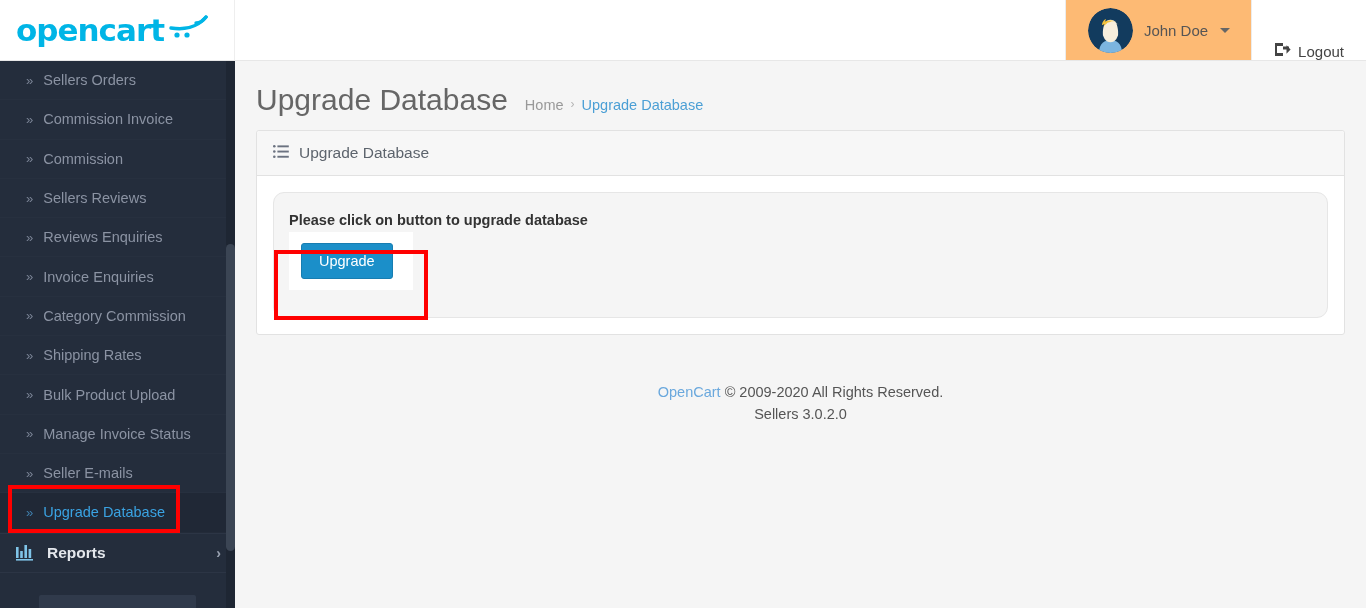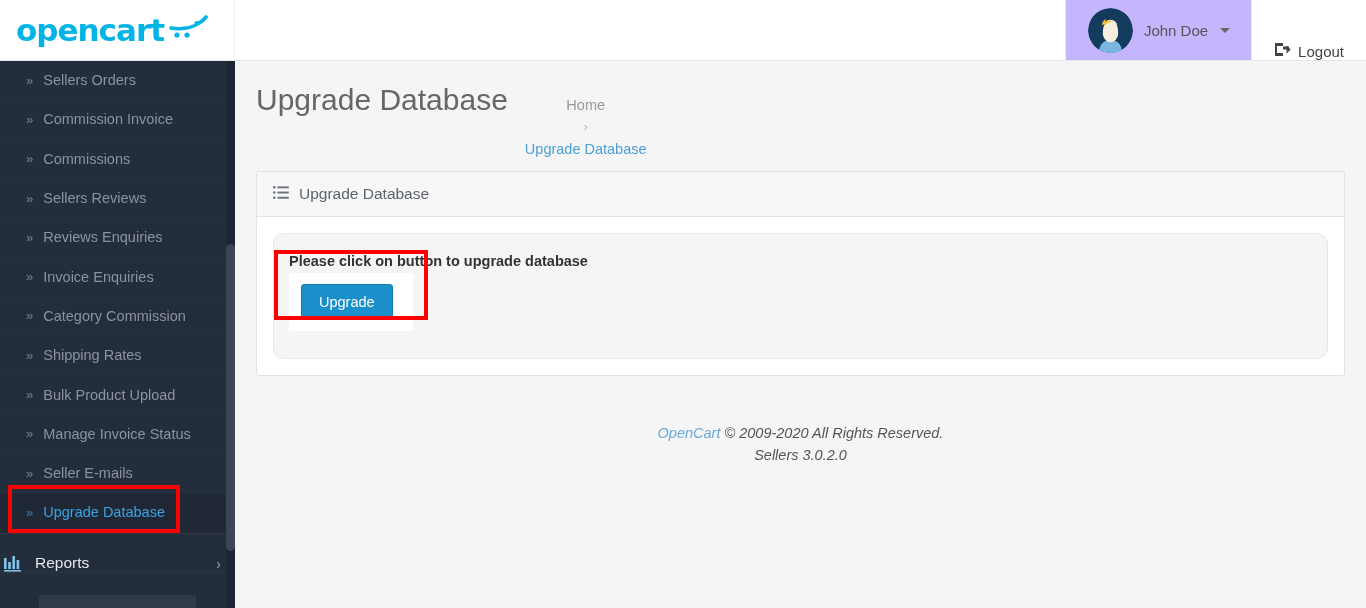--- a/index.html
+++ b/index.html
@@ -50,21 +50,21 @@
     margin-left: 5px;
     display: inline-block;
   }
   #header-spacer { flex: 1 1 auto; }
 
   #user-menu {
     display: flex;
     align-items: center;
     gap: 11px;
     padding: 0 21px 0 22px;
-    background: #c4b5fd;
+    background: #fdba74;
     border-left: 1px solid #ececec;
     border-right: 1px solid #ececec;
     cursor: pointer;
   }
   .avatar {
     width: 45px; height: 45px;
     border-radius: 50%;
     overflow: hidden;
     flex: 0 0 45px;
   }
@@ -124,28 +124,29 @@
     line-height: 1;
   }
   .menu-item.active {
     background: #202836;
     color: #3aa3e3;
   }
   .menu-item.active .chev { color: #3f7fae; }
 
   .menu-parent {
     display: flex;
-    align-items: flex-end;
+    align-items: center;
     height: 40px;
-    padding: 0 14px 0 4px;
+    padding: 0 14px 0 16px;
     color: #e4e7ec;
     font-size: 15.5px;
     cursor: pointer;
     border-top: 1px solid #2c3545;
     border-bottom: 1px solid #2c3545;
+    font-weight: bold;
   }
   .menu-parent .bar-icon {
     margin-right: 12px;
     display: inline-flex;
     align-items: flex-end;
   }
   .menu-parent .arrow-right {
     margin-left: auto;
     color: #9aa3b2;
     font-size: 14px;
@@ -196,23 +197,22 @@
   }
   #page-title {
     font-size: 30px;
     font-weight: normal;
     color: #666666;
     line-height: 1.1;
   }
   #breadcrumb {
     font-size: 14.5px;
     display: flex;
-    align-items: center;
+    align-items: flex-start;
     gap: 7px;
-    flex-direction: column;
   }
   #breadcrumb .crumb-home { color: #999999; }
   #breadcrumb .crumb-sep  { color: #b5b5b5; font-size: 12px; }
   #breadcrumb .crumb-cur  { color: #4b9fd5; cursor: pointer; }
 
   #card {
     margin: 0 21px;
     background: #ffffff;
     border: 1px solid #e2e2e2;
     border-radius: 3px;
@@ -285,21 +285,20 @@
     cursor: pointer;
     line-height: 1.25;
   }
 
   #footer {
     margin-top: 46px;
     text-align: center;
     font-size: 14.5px;
     color: #555555;
     line-height: 1.55;
-    font-style: italic;
   }
   #footer a { color: #6aa8dd; text-decoration: none; cursor: pointer; }
 </style>
 </head>
 <body>
 
 <div id="app">
 
   <div id="header">
 
@@ -351,21 +350,21 @@
       <a class="menu-item">
         <span class="chev">»</span>
         <span>Sellers Orders</span>
       </a>
       <a class="menu-item">
         <span class="chev">»</span>
         <span>Commission Invoice</span>
       </a>
       <a class="menu-item">
         <span class="chev">»</span>
-        <span>Commissions</span>
+        <span>Commission</span>
       </a>
       <a class="menu-item">
         <span class="chev">»</span>
         <span>Sellers Reviews</span>
       </a>
       <a class="menu-item">
         <span class="chev">»</span>
         <span>Reviews Enquiries</span>
       </a>
       <a class="menu-item">

